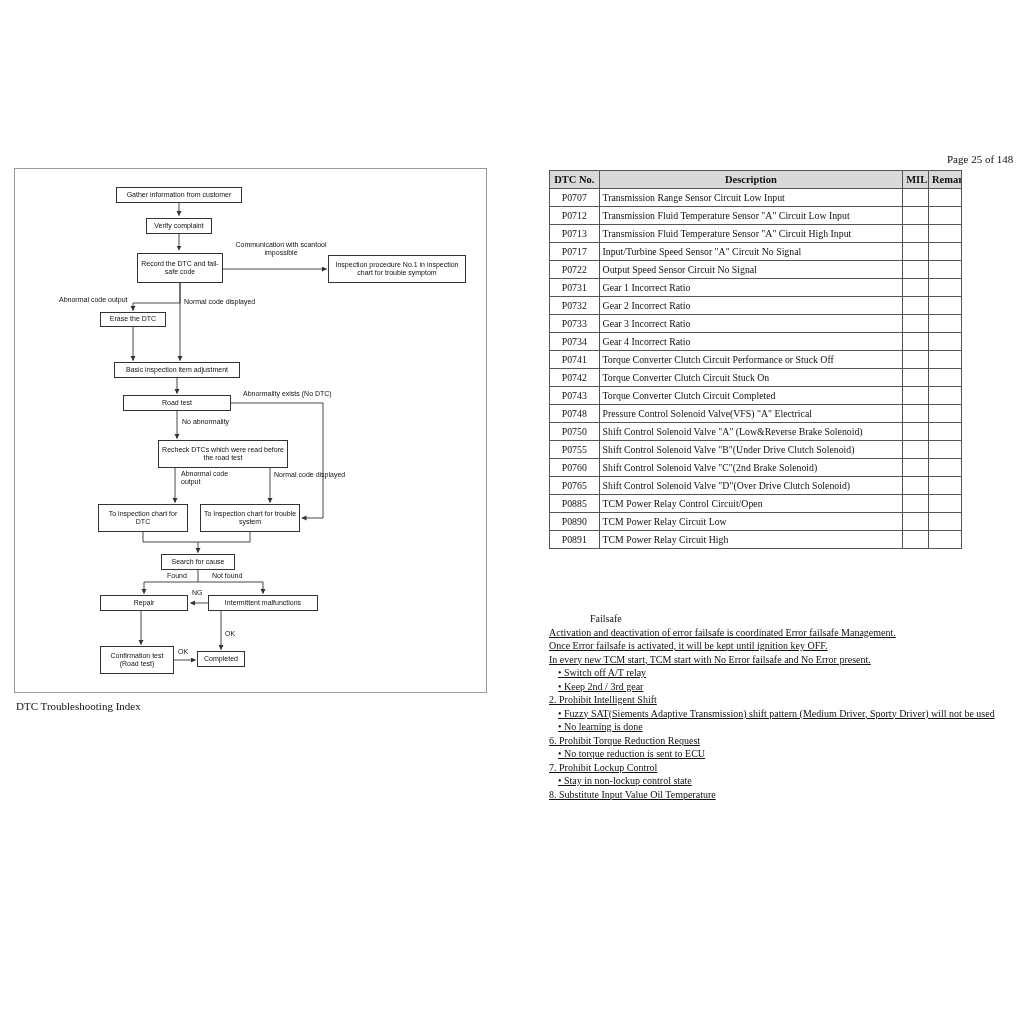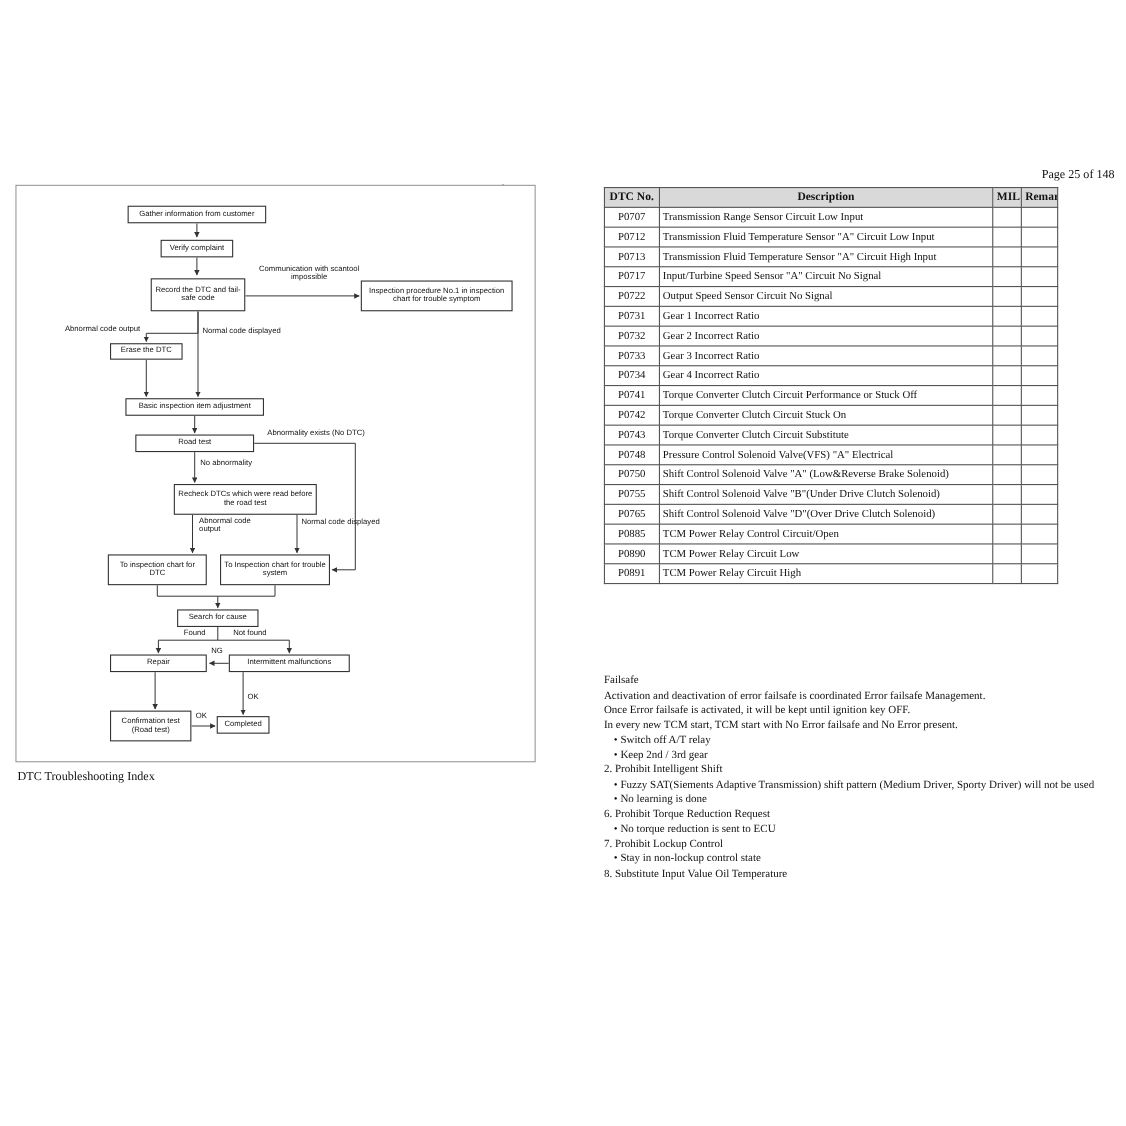--- a/index.html
+++ b/index.html
@@ -18,22 +18,22 @@
   table.dtc-table{position:absolute;left:549px;top:170px;width:413px;border-collapse:collapse;table-layout:fixed;
         font-family:"Liberation Serif",serif;}
   .dtc-table th,.dtc-table td{border:1px solid #555;height:18px;padding:0 3px;overflow:hidden;white-space:nowrap;box-sizing:border-box;}
   .dtc-table th{background:#d9d9d9;font-weight:bold;font-size:10.5px;text-align:center;}
   .dtc-table td{font-size:9.8px;}
   .c-dtc{width:48px;text-align:center;}
   .c-desc{width:294px;text-align:left;}
   .c-mil{width:25px;text-align:center;}
   .c-remark{width:32px;text-align:center;}
   .failsafe{position:absolute;left:549px;top:612px;font:10px/13.5px "Liberation Serif",serif;color:#111;}
-  .fs-title{white-space:nowrap;}
-  .fs-line{white-space:nowrap;}
+  .fs-title{white-space:nowrap;margin-left:41px;}
+  .fs-line{white-space:nowrap;text-decoration:underline;}
   .fs-line.indent{padding-left:9px;}
 </style>
 </head>
 <body>
 
 <div class="canvas">
 
   <div class="page-num" style="left:411px;top:166px;">Page 24 of 148</div>
   <div class="page-num" style="left:947px;top:153px;">Page 25 of 148</div>
 
@@ -185,21 +185,21 @@
 
         <tr>
           <td class="c-dtc">P0742</td>
           <td class="c-desc">Torque Converter Clutch Circuit Stuck On</td>
           <td class="c-mil"></td>
           <td class="c-remark"></td>
         </tr>
 
         <tr>
           <td class="c-dtc">P0743</td>
-          <td class="c-desc">Torque Converter Clutch Circuit Substitute</td>
+          <td class="c-desc">Torque Converter Clutch Circuit Completed</td>
           <td class="c-mil"></td>
           <td class="c-remark"></td>
         </tr>
 
         <tr>
           <td class="c-dtc">P0748</td>
           <td class="c-desc">Pressure Control Solenoid Valve(VFS) "A" Electrical</td>
           <td class="c-mil"></td>
           <td class="c-remark"></td>
         </tr>
@@ -211,20 +211,26 @@
           <td class="c-remark"></td>
         </tr>
 
         <tr>
           <td class="c-dtc">P0755</td>
           <td class="c-desc">Shift Control Solenoid Valve "B"(Under Drive Clutch Solenoid)</td>
           <td class="c-mil"></td>
           <td class="c-remark"></td>
         </tr>
 
+        <tr>
+          <td class="c-dtc">P0760</td>
+          <td class="c-desc">Shift Control Solenoid Valve "C"(2nd Brake Solenoid)</td>
+          <td class="c-mil"></td>
+          <td class="c-remark"></td>
+        </tr>
 
         <tr>
           <td class="c-dtc">P0765</td>
           <td class="c-desc">Shift Control Solenoid Valve "D"(Over Drive Clutch Solenoid)</td>
           <td class="c-mil"></td>
           <td class="c-remark"></td>
         </tr>
 
         <tr>
           <td class="c-dtc">P0885</td>

